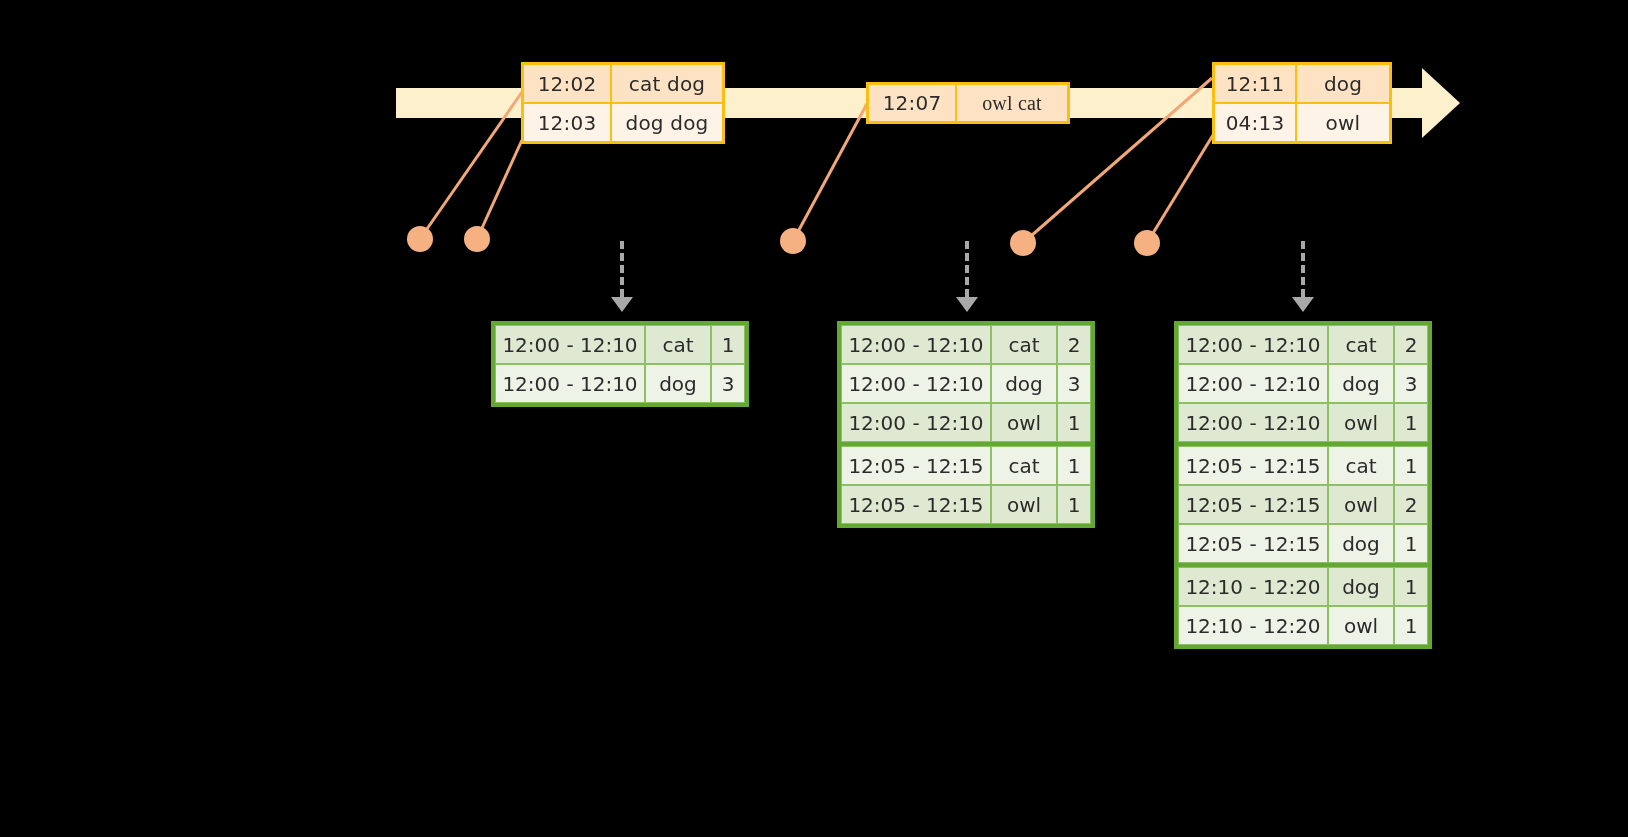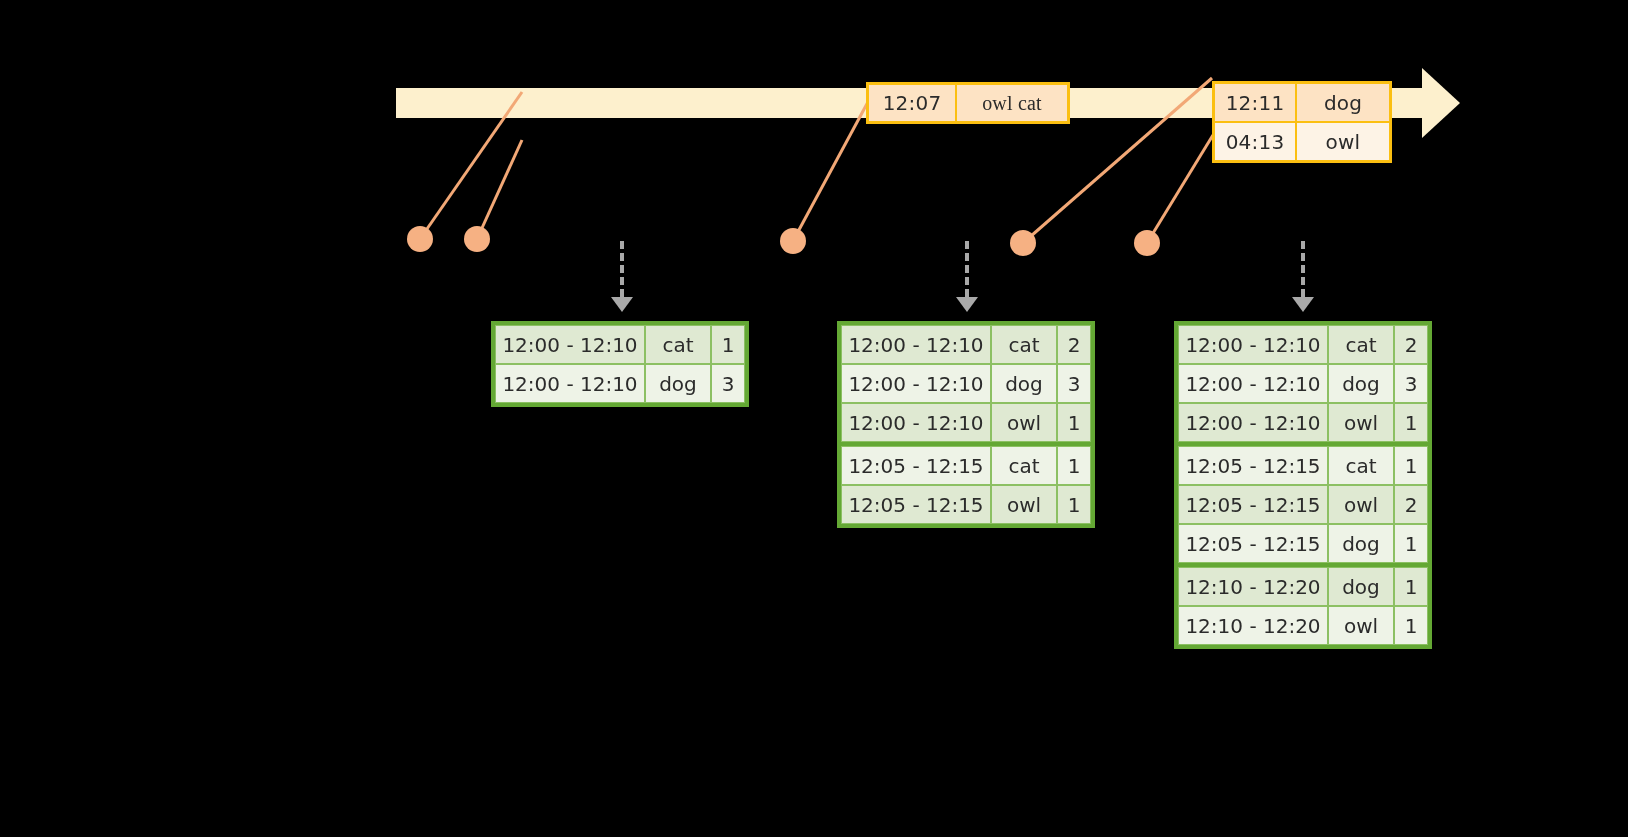--- a/index.html
+++ b/index.html
@@ -49,29 +49,39 @@
               border-left:38px solid #fdf0cd;"></div>
 
   <svg class="links">
     <line x1="420" y1="239" x2="522" y2="92" stroke="#f2a876" stroke-width="3"></line>
     <line x1="477" y1="239" x2="522" y2="140" stroke="#f2a876" stroke-width="3"></line>
     <line x1="793" y1="241" x2="869" y2="100" stroke="#f2a876" stroke-width="3"></line>
     <line x1="1023" y1="243" x2="1212" y2="78" stroke="#f2a876" stroke-width="3"></line>
     <line x1="1147" y1="243" x2="1213" y2="135" stroke="#f2a876" stroke-width="3"></line>
   </svg>
 
+  <div class="evt" style="left:521px;top:62px;width:204px;height:82px;">
+    <div class="evt-row shade">
+      <div class="evt-time" style="width:86px;">12:02</div>
+      <div class="evt-val" style="flex:1;">cat dog</div>
+    </div>
+    <div class="evt-row">
+      <div class="evt-time" style="width:86px;">12:03</div>
+      <div class="evt-val" style="flex:1;">dog dog</div>
+    </div>
+  </div>
 
   <div class="evt" style="left:866px;top:82px;width:204px;height:42px;">
     <div class="evt-row shade">
       <div class="evt-time" style="width:86px;">12:07</div>
       <div class="evt-val" style="flex:1;font-family:Liberation Serif, serif;">owl cat</div>
     </div>
   </div>
 
-  <div class="evt" style="left:1212px;top:62px;width:180px;height:82px;margin-top:19px;">
+  <div class="evt" style="left:1212px;top:62px;width:180px;height:82px;">
     <div class="evt-row shade">
       <div class="evt-time" style="width:80px;">12:11</div>
       <div class="evt-val" style="flex:1;">dog</div>
     </div>
     <div class="evt-row">
       <div class="evt-time" style="width:80px;">04:13</div>
       <div class="evt-val" style="flex:1;">owl</div>
     </div>
   </div>
 

